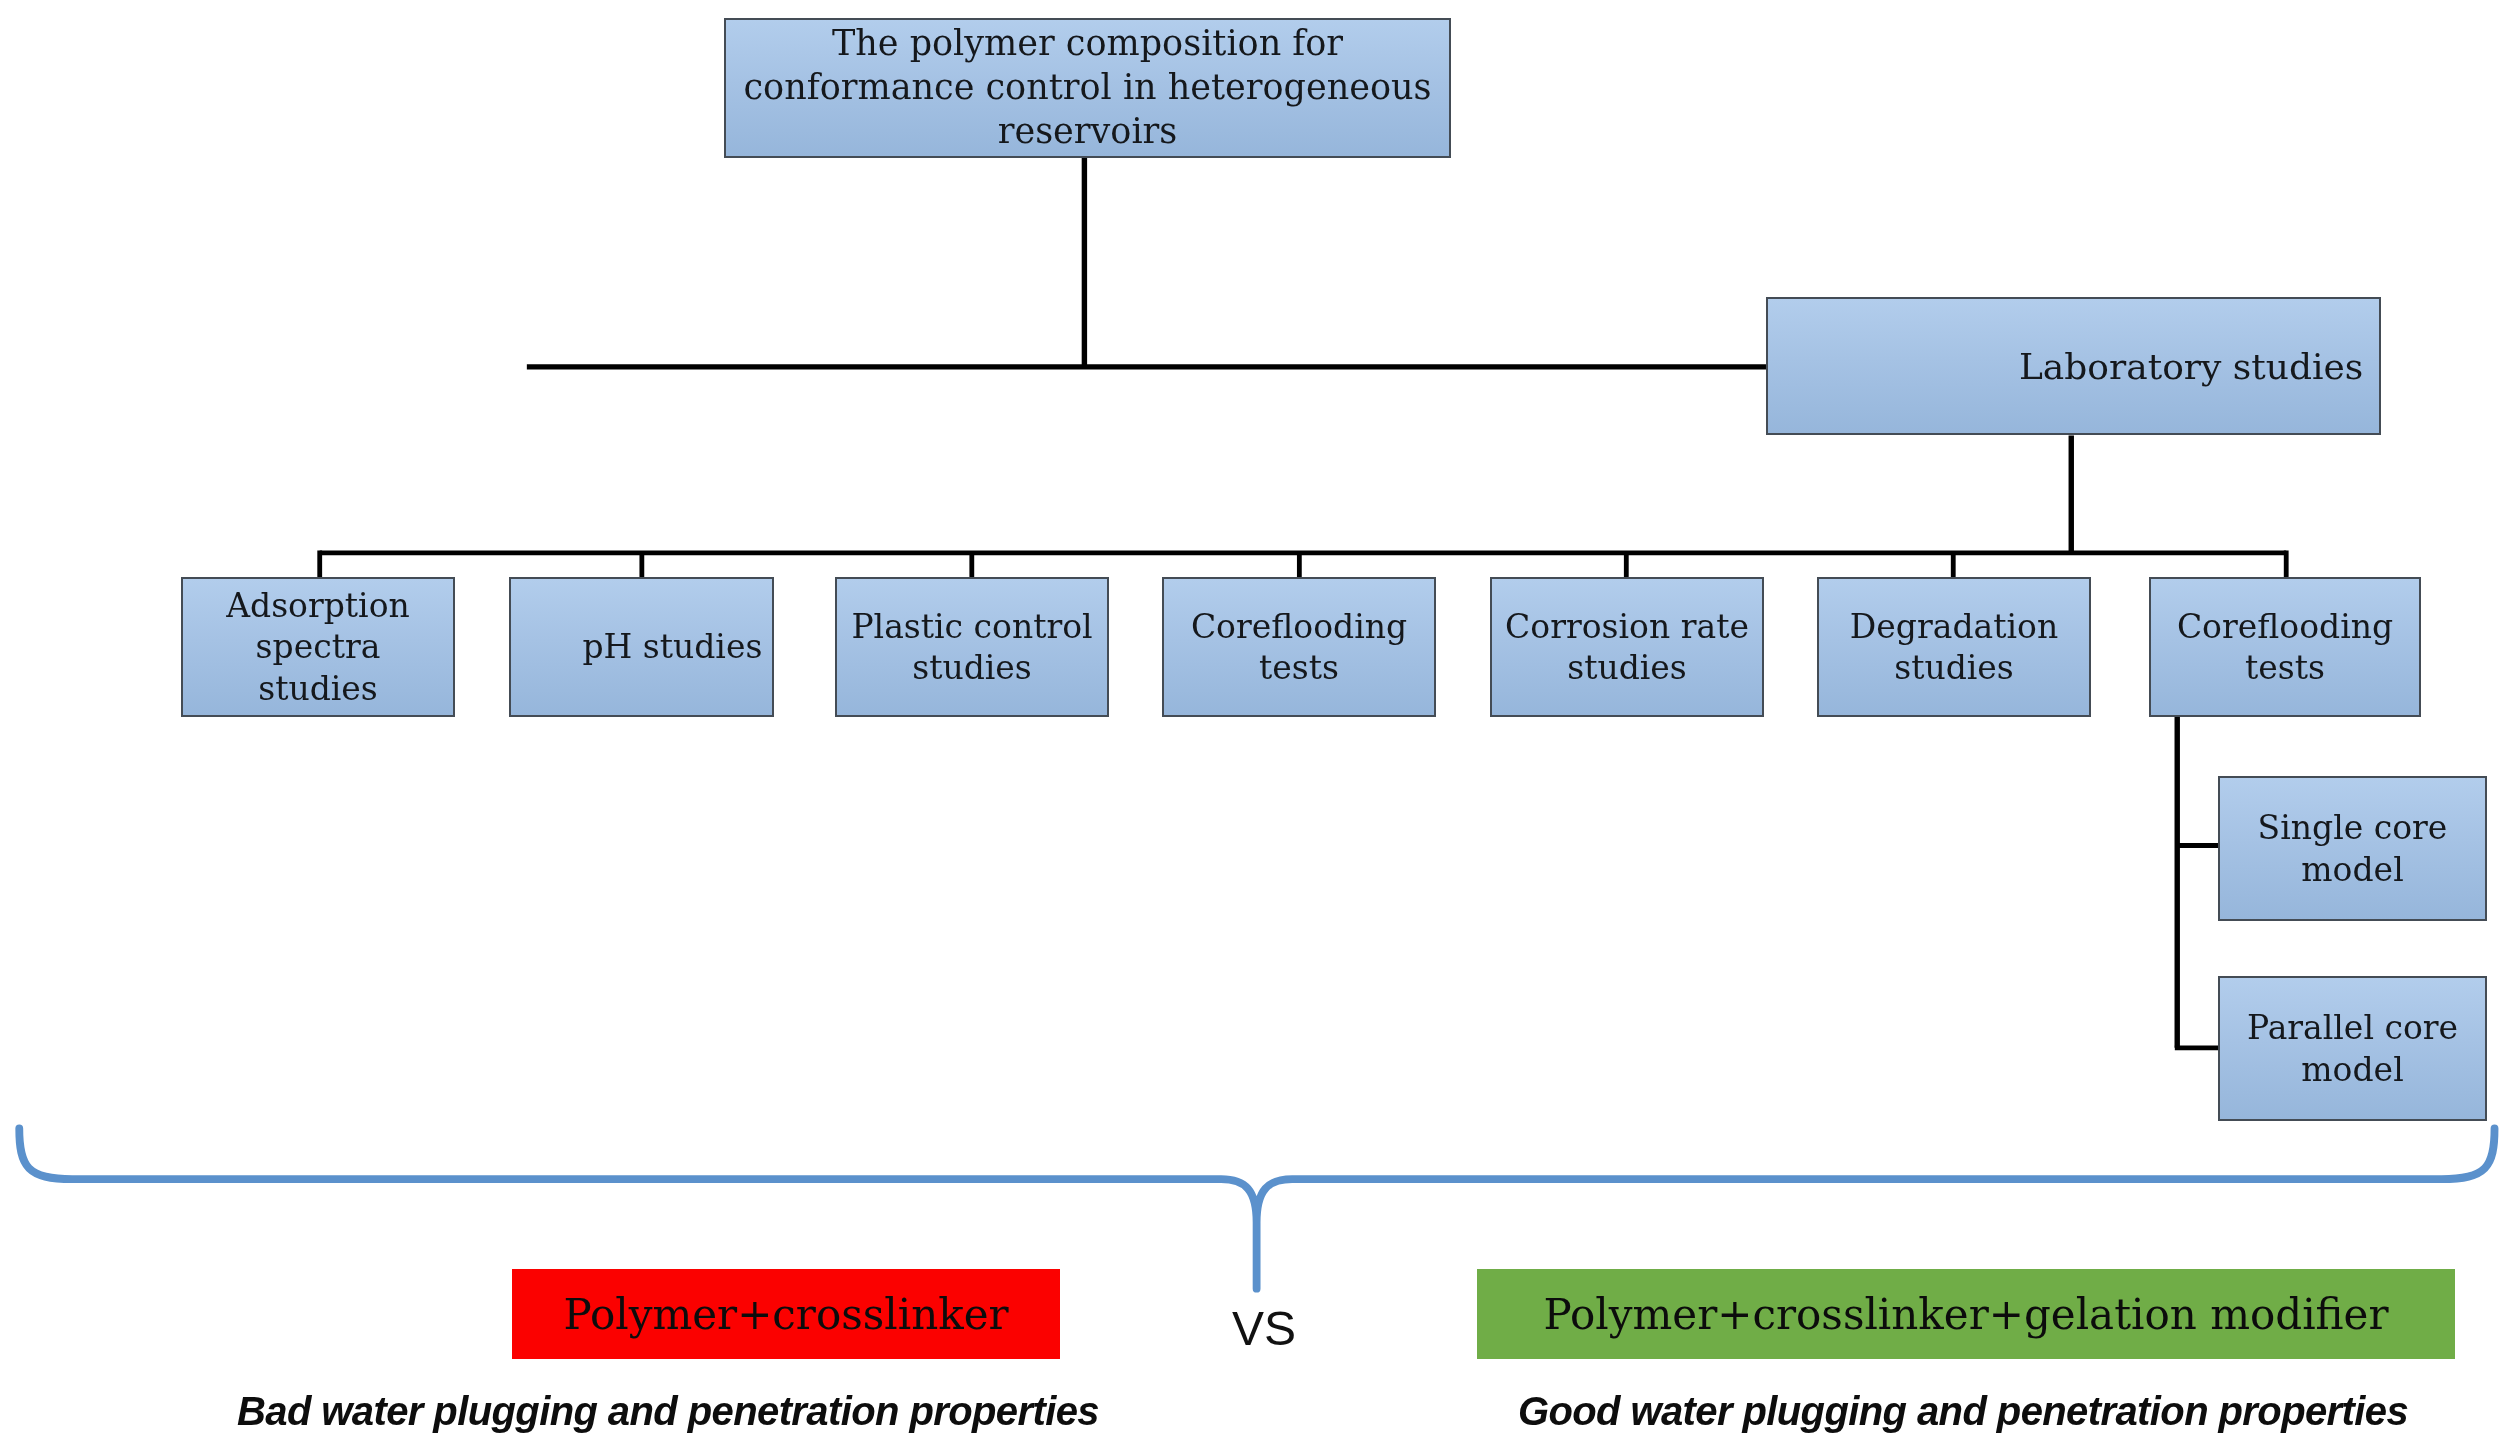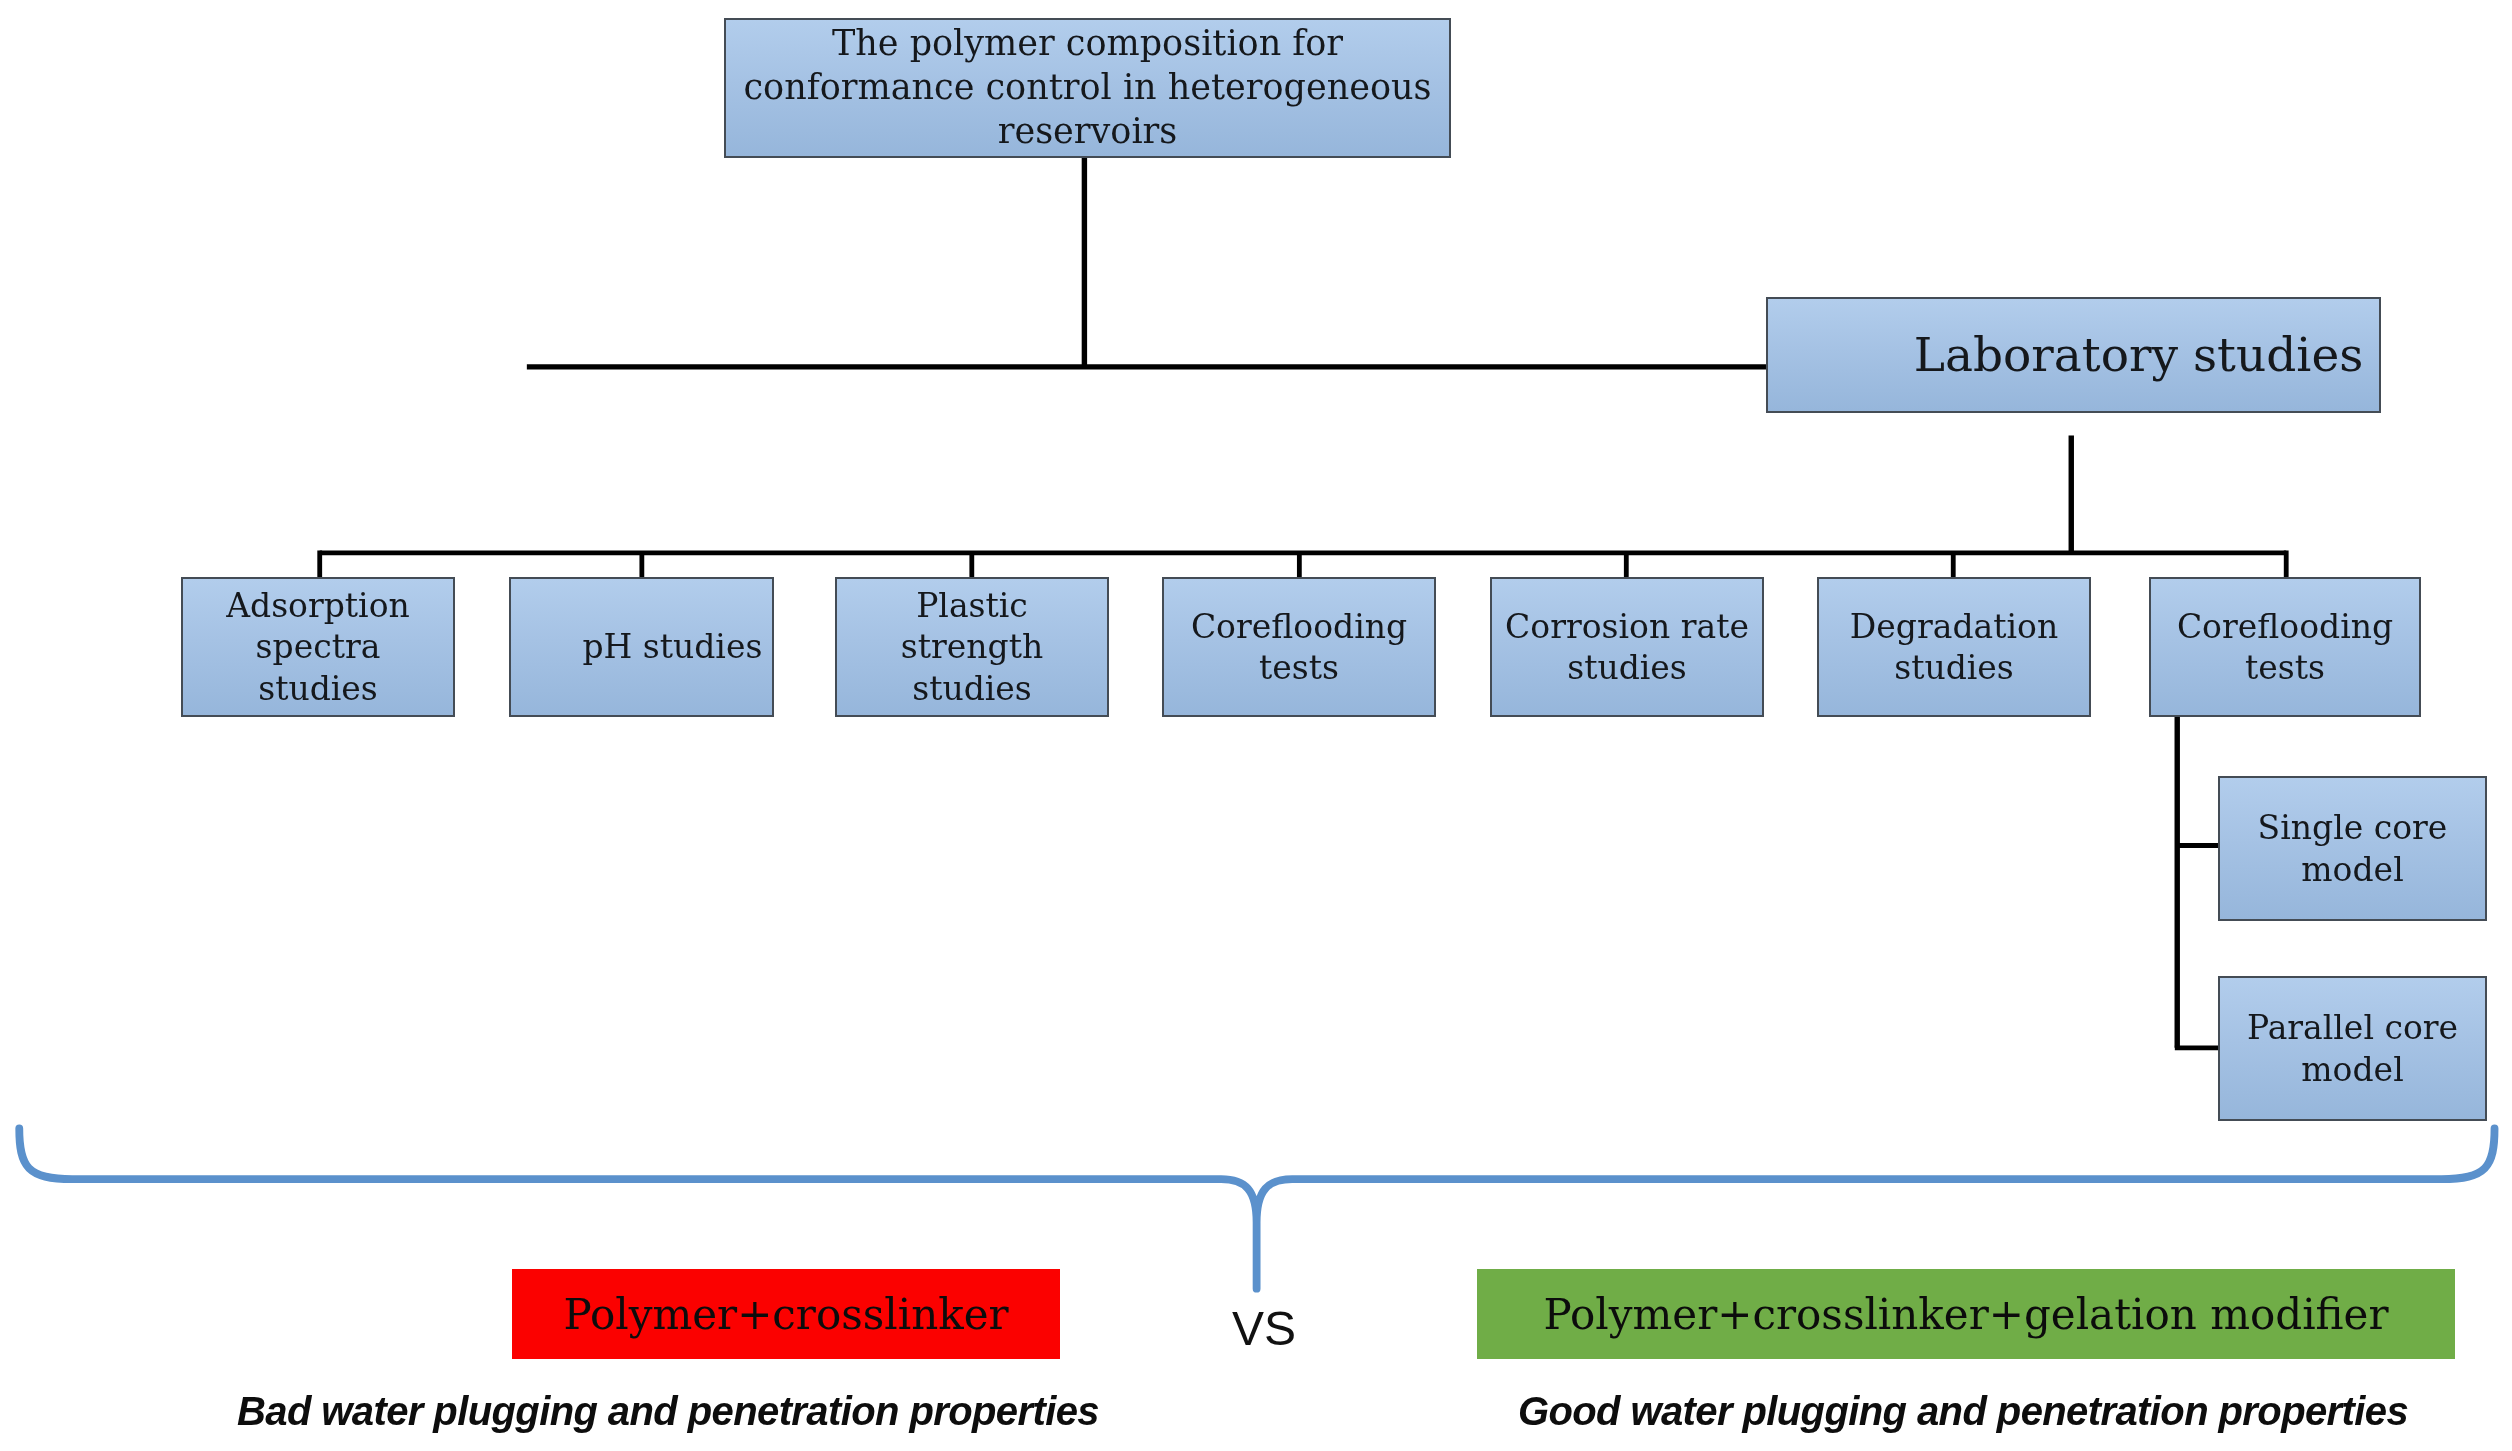--- a/index.html
+++ b/index.html
@@ -17,21 +17,21 @@
     display:flex;align-items:center;justify-content:flex-end;
     text-align:center;
     background:linear-gradient(180deg,#b2cdec 0%,#a5c2e4 45%,#96b6db 100%);
     border:2.4px solid #444c55;
     color:#15181c;
     padding:4.8px 15.7px;
     line-height:1.25;
   }
   .node.root{left:724px;top:18px;width:727px;height:140px;font-size:35px;}
   .node.fundamentals{left:39px;top:297px;width:488px;height:138px;font-size:35px;}
-  .node.laboratory{left:1766px;top:297px;width:615px;height:116px;font-size:47px;}
+  .node.laboratory{left:1766px;top:297px;width:615px;height:138px;font-size:36px;}
   .node.child{top:577px;height:140px;font-size:33px;padding:4.8px 9.6px;}
   .node.c0{left:181px;width:274px;}
   .node.c1{left:509px;width:265px;}
   .node.c2{left:835px;width:274px;}
   .node.c3{left:1162px;width:274px;}
   .node.c4{left:1490px;width:274px;}
   .node.c5{left:1817px;width:274px;}
   .node.c6{left:2149px;width:272px;}
   .node.model{left:2218px;width:269px;height:145px;font-size:33px;}
   .node.single{top:776px;}
@@ -96,21 +96,21 @@
     <span>Laboratory studies</span>
   </div>
 
   <div class="node child c0">
     <span>Adsorption spectra studies</span>
   </div>
   <div class="node child c1">
     <span>pH studies</span>
   </div>
   <div class="node child c2">
-    <span>Plastic strength studies</span>
+    <span>Plastic control studies</span>
   </div>
   <div class="node child c3">
     <span>Coreflooding tests</span>
   </div>
   <div class="node child c4">
     <span>Corrosion rate studies</span>
   </div>
   <div class="node child c5">
     <span>Degradation studies</span>
   </div>

